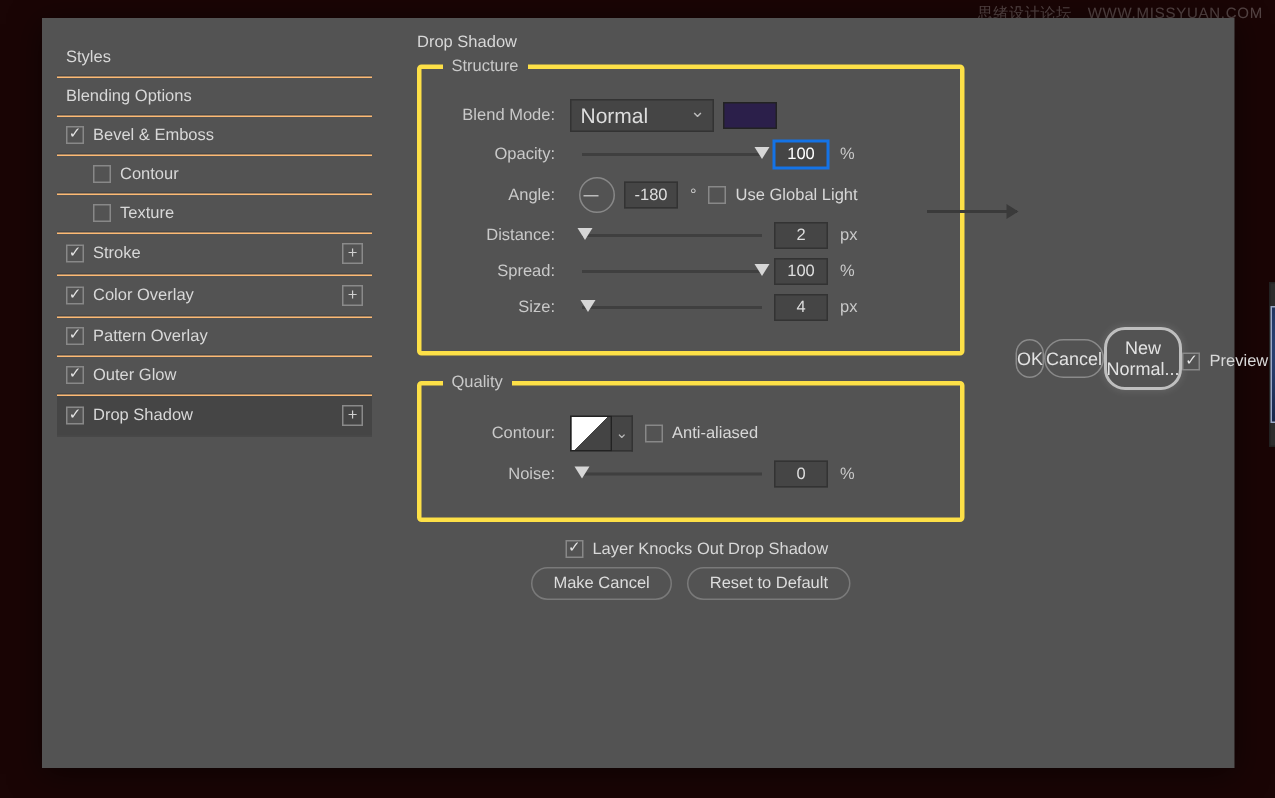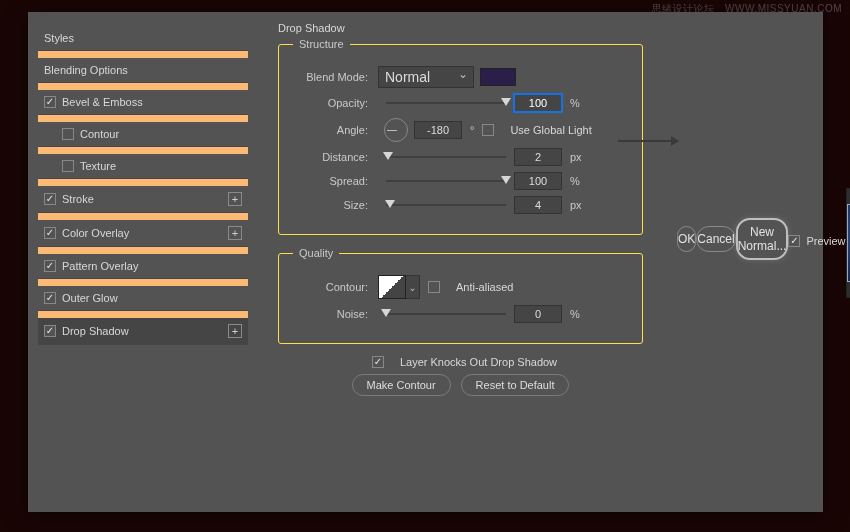--- a/index.html
+++ b/index.html
@@ -3,50 +3,50 @@
 <meta charset="utf-8">
 <style>
   * { box-sizing: border-box; margin: 0; padding: 0; font-family: Arial, sans-serif; }
   body { background: #1a0505; width: 850px; height: 532px; position: relative; overflow: hidden; }
   .dialog { position: absolute; left: 28px; top: 12px; width: 795px; height: 500px; background: #535353; color: #d8d8d8; font-size: 11px; box-shadow: 0 4px 20px rgba(0,0,0,0.5); }
   .title-bar { background: #f5f5f5; color: #000; padding: 10px 12px; display: flex; justify-content: space-between; align-items: center; font-size: 13px; }
   .close-x { font-size: 16px; cursor: pointer; padding: 0 6px; }
   .body { display: flex; height: calc(100% - 38px); }
   .sidebar { width: 230px; padding: 14px 10px 8px 10px; display: flex; flex-direction: row; }
   .style-list { flex: 1; }
-  .style-row { display: flex; align-items: center; justify-content: space-between; padding: 6px 6px; border-bottom: 1px solid #474747; border-top: 7px solid #fdba74; cursor: pointer; }
+  .style-row { display: flex; align-items: center; justify-content: space-between; padding: 6px 6px; border-bottom: 1px solid #474747; border-top: 1px solid #fdba74; cursor: pointer; }
   .style-row.header { border-top: none; }
   .style-row .lbl { display: flex; align-items: center; gap: 6px; }
   .style-row .sub { padding-left: 18px; }
   .chk { width: 12px; height: 12px; border: 1px solid #888; display: inline-flex; align-items: center; justify-content: center; background: #535353; }
   .chk.on::after { content: "✓"; color: #e6e6e6; font-size: 10px; line-height: 1; }
   .plus { width: 14px; height: 14px; border: 1px solid #8a8a8a; display: flex; align-items: center; justify-content: center; font-size: 11px; color: #cfcfcf; }
   .sidebar-footer { display: flex; align-items: center; justify-content: space-between; padding: 4px 4px 0; border-top: 1px solid #606060; }
   .fx { font-style: italic; font-size: 12px; }
   .arrow { font-size: 12px; color: #bfbfbf; padding: 0 2px; cursor: pointer; }
   .trash { font-size: 13px; cursor: pointer; color: #bfbfbf; }
   .center { flex: 1; padding: 10px 20px; }
   .section-title { font-size: 11px; color: #d8d8d8; margin-bottom: 4px; }
-  fieldset { border: 1px solid #fde047; border-radius: 3px; padding: 10px 14px 14px; margin-bottom: 12px; }
+  fieldset { border: 3px solid #fde047; border-radius: 3px; padding: 10px 14px 14px; margin-bottom: 12px; }
   legend { padding: 0 6px; font-size: 11px; color: #c9c9c9; }
   .row { display: flex; align-items: center; margin: 6px 0; }
   .row-label { width: 85px; text-align: right; padding-right: 10px; color: #c9c9c9; }
   select { background: #454545; color: #ddd; border: 1px solid #333; font-size: 14px; padding: 2px 20px 2px 6px; width: 96px; appearance: none; }
   .select-wrap { position: relative; display: inline-block; }
   .select-wrap::after { content: "⌄"; position: absolute; right: 6px; top: 1px; color: #bbb; pointer-events: none; font-size: 12px; }
   .color-swatch { width: 36px; height: 18px; background: #2b1f4a; border: 1px solid #222; margin-left: 6px; cursor: pointer; }
   .slider { position: relative; height: 14px; width: 120px; margin: 0 8px; }
   .slider .track { position: absolute; top: 6px; left: 0; right: 0; height: 2px; background: #3f3f3f; }
   .slider .thumb { position: absolute; top: 2px; width: 0; height: 0; border-left: 5px solid transparent; border-right: 5px solid transparent; border-top: 8px solid #d6d6d6; transform: translateX(-5px); }
-  .numbox { width: 48px; background: #454545; color: #ddd; border: 1px solid #333; font-size: 11px; padding: 2px 4px; text-align: center; }
+  .numbox { width: 36px; background: #454545; color: #ddd; border: 1px solid #333; font-size: 11px; padding: 2px 4px; text-align: center; }
   .numbox.hl { border: 1px solid #1473e6; background: #454545; color: #fff; outline: 1px solid #1473e6; }
   .unit { margin-left: 8px; color: #c9c9c9; }
   .angle-dial { width: 24px; height: 24px; border: 1px solid #888; border-radius: 50%; position: relative; margin: 0 6px; }
   .angle-dial::after { content: ""; position: absolute; width: 10px; height: 1px; background: #bbb; left: 2px; top: 11px; }
-  .mini-check { display: flex; align-items: center; gap: 16px; margin-left: 8px; }
+  .mini-check { display: flex; align-items: center; gap: 6px; margin-left: 8px; }
   .contour-box { width: 28px; height: 24px; background: linear-gradient(135deg, #fff 50%, #444 50%); border: 1px solid #222; cursor: pointer; }
   .contour-wrap { display: flex; align-items: center; }
   .contour-caret { width: 14px; height: 24px; border: 1px solid #333; border-left: none; background: #454545; display: flex; align-items: center; justify-content: center; font-size: 10px; color: #bbb; cursor: pointer; }
   .btn-row { display: flex; gap: 10px; margin-top: 6px; justify-content: center; }
   .btn-small { background: #535353; border: 1px solid #7a7a7a; border-radius: 12px; padding: 4px 14px; font-size: 11px; color: #ddd; cursor: pointer; }
   .right { width: 160px; padding: 14px 14px; display: flex; flex-direction: row; align-items: center; }
   .btn-main { width: 140px; padding: 5px 0; border: 1px solid #8a8a8a; border-radius: 14px; background: #535353; color: #e2e2e2; font-size: 12px; margin-bottom: 8px; text-align: center; cursor: pointer; }
   .btn-main.highlight { border: 2px solid #bfbfbf; box-shadow: 0 0 6px rgba(255,255,255,0.15); }
   .annotate-arrow { position: absolute; left: 618px; top: 140px; width: 60px; height: 2px; background: #3a3a3a; }
   .annotate-arrow::after { content: ""; position: absolute; right: -1px; top: -4px; border-left: 8px solid #3a3a3a; border-top: 5px solid transparent; border-bottom: 5px solid transparent; }
@@ -216,21 +216,21 @@
         </div>
       </fieldset>
 
       <div class="row" style="justify-content:center;">
         <span class="mini-check">
             <span class="chk on"></span>
             <span>Layer Knocks Out Drop Shadow</span>
           </span>
       </div>
       <div class="btn-row">
-        <button class="btn-small">Make Contour</button>
+        <button class="btn-small">Make Cancel</button>
         <button class="btn-small">Reset to Default</button>
       </div>
     </div>
 
     <div class="right">
       <div class="btn-main">OK</div>
       <div class="btn-main">Cancel</div>
       <div class="btn-main highlight">New Normal...</div>
       <div class="preview-check">
         <span class="chk on"></span>

